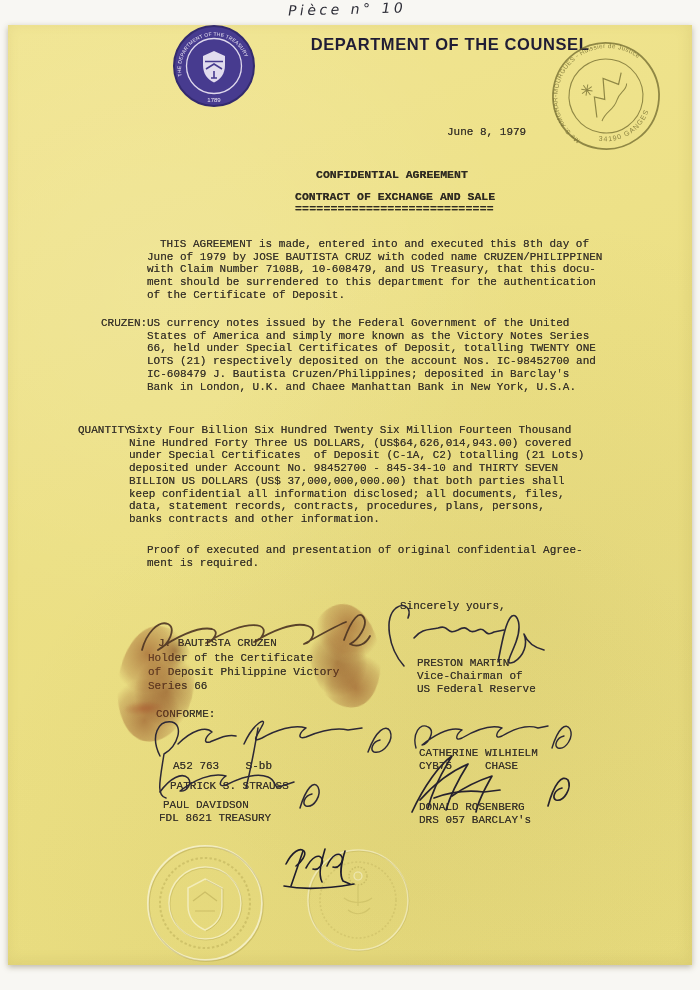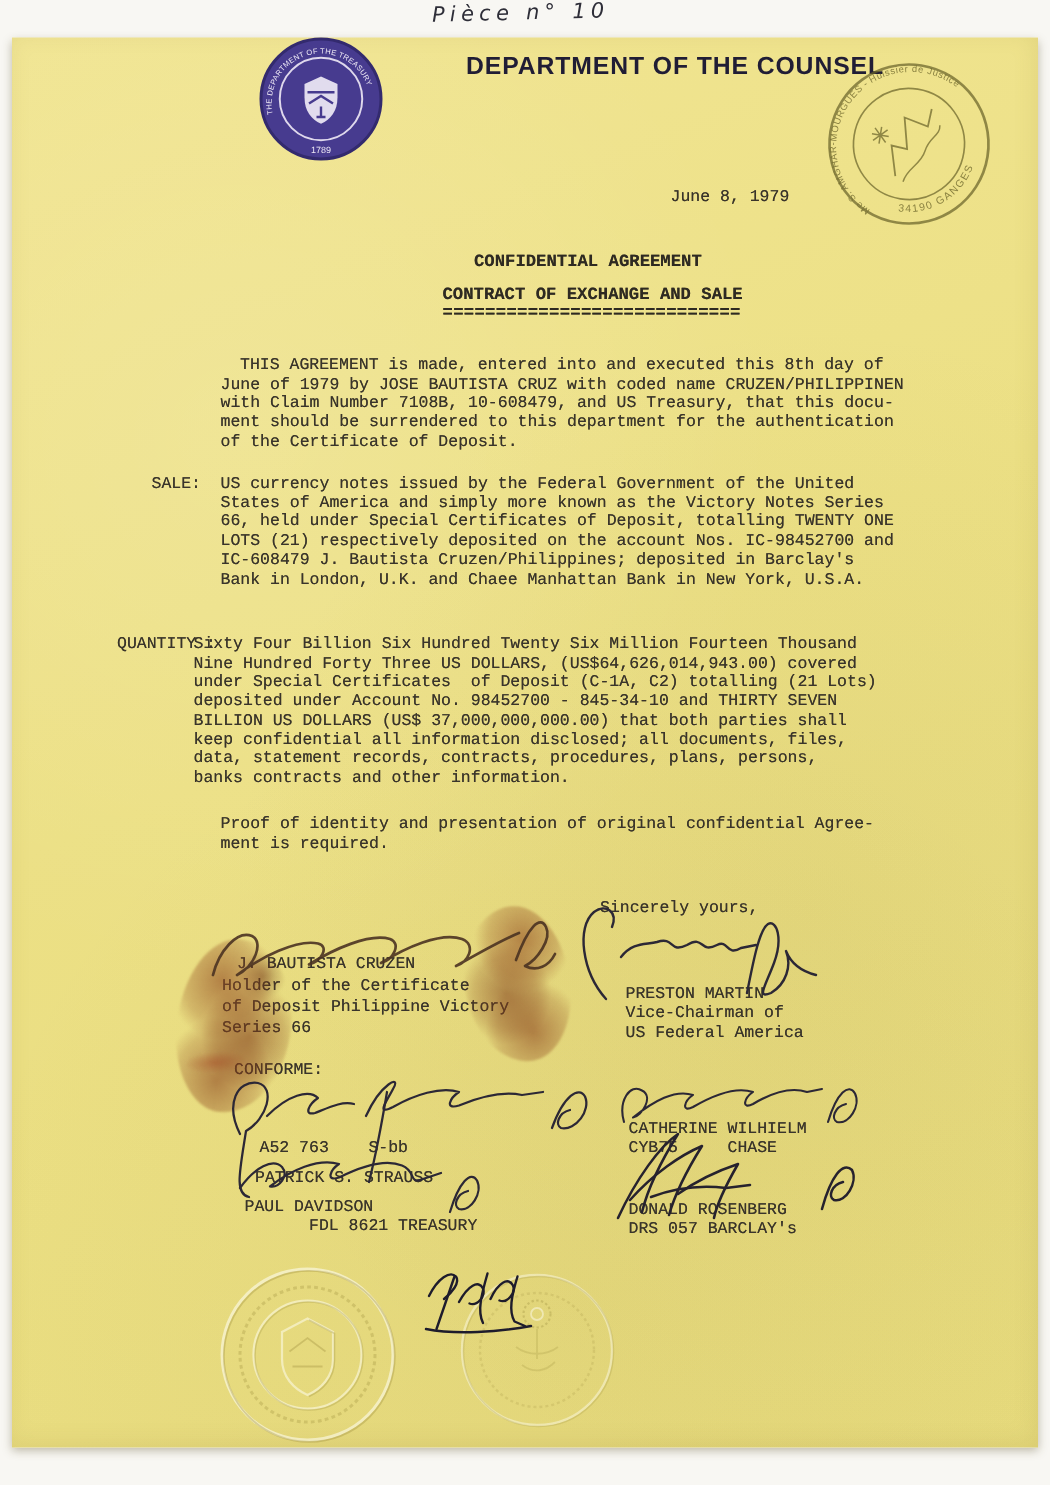--- a/index.html
+++ b/index.html
@@ -114,59 +114,59 @@
 <div class="type bold title-size" style="left:316px;top:169px;">CONFIDENTIAL AGREEMENT</div>
 <div class="type bold title-size" style="left:295px;top:191px;">CONTRACT OF EXCHANGE AND SALE</div>
 <div class="type bold title-size" style="left:295px;top:203px;letter-spacing:.2px;">============================</div>
 
 <div class="type" style="left:147px;top:238px;text-indent:13px;">THIS AGREEMENT is made, entered into and executed this 8th day of
 June of 1979 by JOSE BAUTISTA CRUZ with coded name CRUZEN/PHILIPPINEN
 with Claim Number 7108B, 10-608479, and US Treasury, that this docu-
 ment should be surrendered to this department for the authentication
 of the Certificate of Deposit.</div>
 
-<div class="type" style="left:101px;top:317px;">SALE:</div>
+<div class="type" style="left:101px;top:317px;">CRUZEN:</div>
 <div class="type" style="left:147px;top:317px;">US currency notes issued by the Federal Government of the United
 States of America and simply more known as the Victory Notes Series
 66, held under Special Certificates of Deposit, totalling TWENTY ONE
 LOTS (21) respectively deposited on the account Nos. IC-98452700 and
 IC-608479 J. Bautista Cruzen/Philippines; deposited in Barclay's
 Bank in London, U.K. and Chaee Manhattan Bank in New York, U.S.A.</div>
 
 <div class="type" style="left:78px;top:424px;">QUANTITY :</div>
 <div class="type" style="left:129px;top:424px;">Sixty Four Billion Six Hundred Twenty Six Million Fourteen Thousand
 Nine Hundred Forty Three US DOLLARS, (US$64,626,014,943.00) covered
 under Special Certificates  of Deposit (C-1A, C2) totalling (21 Lots)
 deposited under Account No. 98452700 - 845-34-10 and THIRTY SEVEN
 BILLION US DOLLARS (US$ 37,000,000,000.00) that both parties shall
 keep confidential all information disclosed; all documents, files,
 data, statement records, contracts, procedures, plans, persons,
 banks contracts and other information.</div>
 
-<div class="type" style="left:147px;top:544px;">Proof of identity and presentation of original confidential Agree-
+<div class="type" style="left:147px;top:544px;">Proof of executed and presentation of original confidential Agree-
 ment is required.</div>
 
 <div class="type" style="left:400px;top:600px;">Sincerely yours,</div>
 
 <div class="type" style="left:158px;top:637px;">J. BAUTISTA CRUZEN</div>
 <div class="type" style="left:148px;top:652px;line-height:13.8px;">Holder of the Certificate
 of Deposit Philippine Victory
 Series 66</div>
 
 <div class="type" style="left:417px;top:657px;">PRESTON MARTIN</div>
 <div class="type" style="left:417px;top:670px;line-height:13px;">Vice-Chairman of
-US Federal America</div>
+US Federal Reserve</div>
 
 <div class="type" style="left:156px;top:708px;">CONFORME:</div>
 
 <div class="type" style="left:170px;top:747px;margin-top:33px;">PATRICK S. STRAUSS</div>
 <div class="type" style="left:160px;top:760px;margin-left:13px;">A52 763    S-bb</div>
 
 <div class="type" style="left:163px;top:799px;">PAUL DAVIDSON</div>
-<div class="type" style="left:159px;top:812px;margin-left:47px;">FDL 8621 TREASURY</div>
+<div class="type" style="left:159px;top:812px;">FDL 8621 TREASURY</div>
 
 <div class="type" style="left:419px;top:747px;">CATHERINE WILHIELM</div>
 <div class="type" style="left:419px;top:760px;">CYB75     CHASE</div>
 
 <div class="type" style="left:419px;top:801px;">DONALD ROSENBERG</div>
 <div class="type" style="left:419px;top:814px;">DRS 057 BARCLAY's</div>
 
 <div class="fp fp1"></div>
 <div class="fp fp2"></div>
 <div class="fp fp3"></div>

